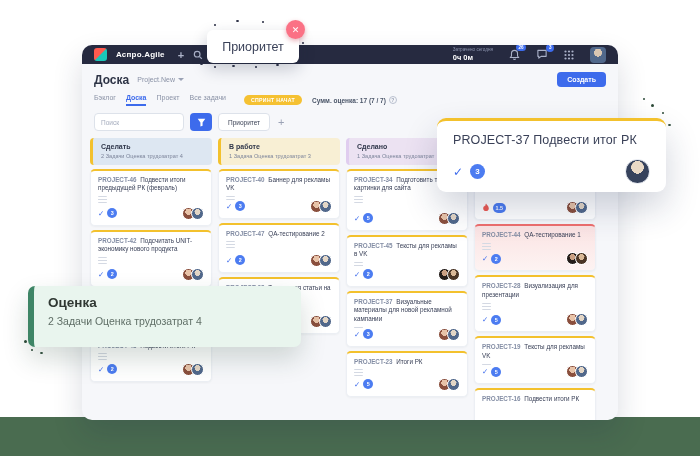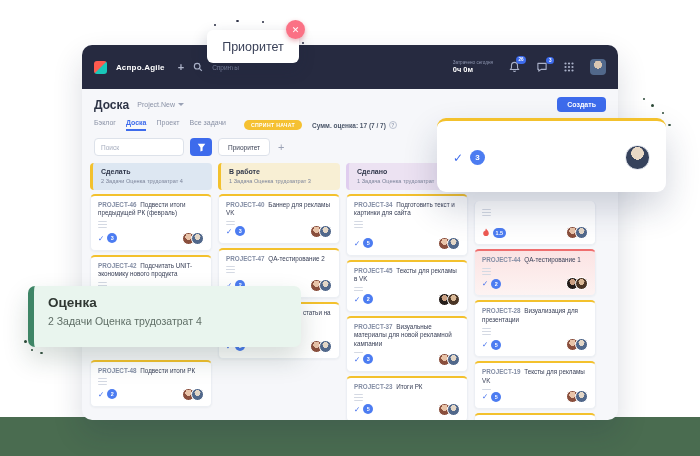--- a/index.html
+++ b/index.html
@@ -5,21 +5,21 @@
   * { margin:0; padding:0; box-sizing:border-box; }
   body { width:700px; height:456px; font-family:"Liberation Sans","DejaVu Sans",sans-serif; background:#fff; overflow:hidden; }
   .stage { position:relative; width:700px; height:456px; background:#fff; overflow:hidden; }
 
   .green-band { position:absolute; left:0; top:417px; width:700px; height:39px; background:#4a6c50; }
 
   
   .window { position:absolute; left:82px; top:45px; width:536px; height:375px; background:#f6f7fa;
             border-radius:10px; box-shadow:0 14px 30px rgba(25,35,70,.16); overflow:hidden; z-index:2; }
 
-  .titlebar { height:44px; background:#262a40; display:flex; align-items:center; padding:0 12px; gap:9px; }
+  .titlebar { height:19px; background:#262a40; display:flex; align-items:center; padding:0 12px; gap:9px; }
   .logo-mark { width:13px; height:13px; border-radius:3px; background:linear-gradient(135deg,#ff5a4e 0 48%,#19c7b9 52% 100%); }
   .logo-text { color:#fff; font-size:8px; font-weight:700; letter-spacing:.2px; }
   .tb-plus { color:#aeb4c9; font-size:11px; font-weight:600; margin-left:4px; }
   .tb-ico { display:flex; align-items:center; color:#aab1c8; }
   .tb-nav-text { color:#7d85a0; font-size:6.5px; }
   .tb-right { margin-left:auto; display:flex; align-items:center; gap:16px; }
   .spent { text-align:left; line-height:1.2; }
   .spent-label { font-size:4.6px; color:#8b93ad; }
   .spent-value { font-size:7.5px; color:#fff; font-weight:700; }
   .badge-wrap { position:relative; display:flex; }
@@ -398,20 +398,21 @@
         </div>
       </div>
   </div>
 
   <div class="tooltip">
     <span>Приоритет</span>
     <span class="close-badge">✕</span>
   </div>
 
   <div class="task-popup">
+    <div class="tp-title">PROJECT-37 Подвести итог РК</div>
     <div class="tp-meta">
       <span class="tp-check">✓</span>
       <span class="tp-badge">3</span>
       <span class="tp-avatar"></span>
     </div>
   </div>
 
   <div class="col-popup">
     <div class="cp-title">Оценка</div>
     <div class="cp-meta">2 Задачи   Оценка трудозатрат 4</div>

